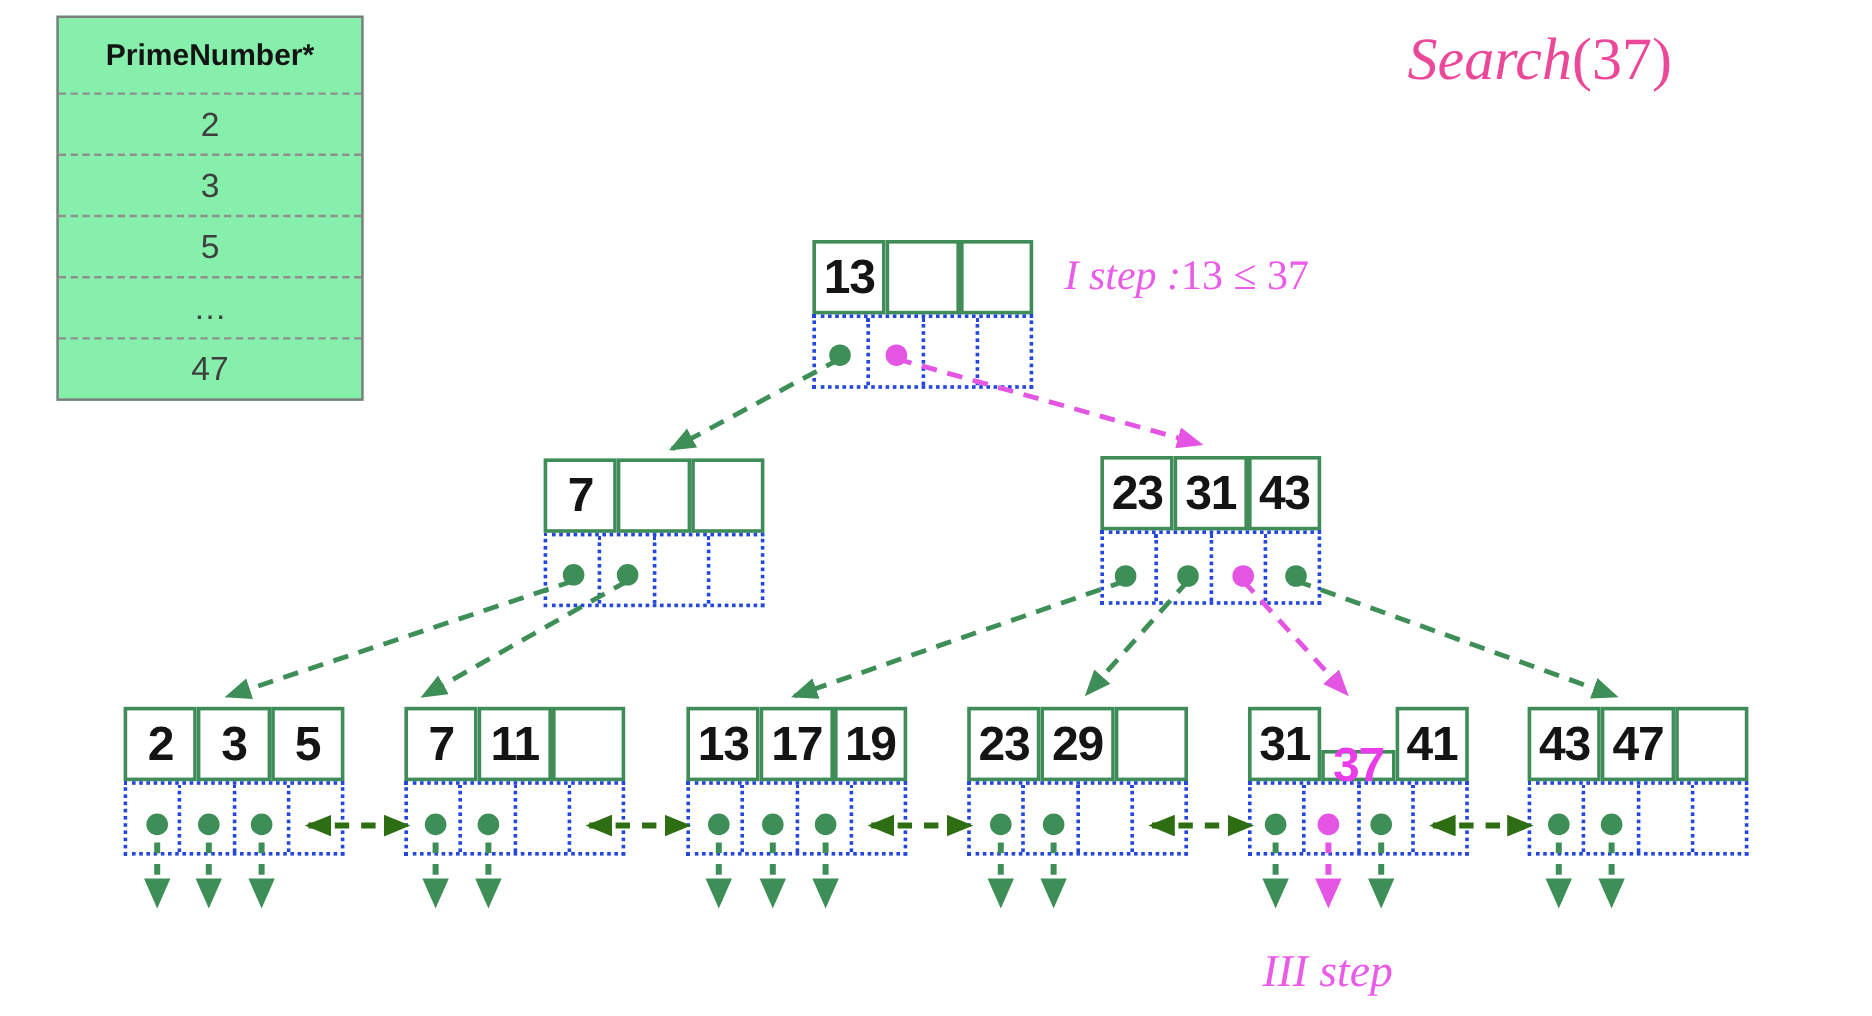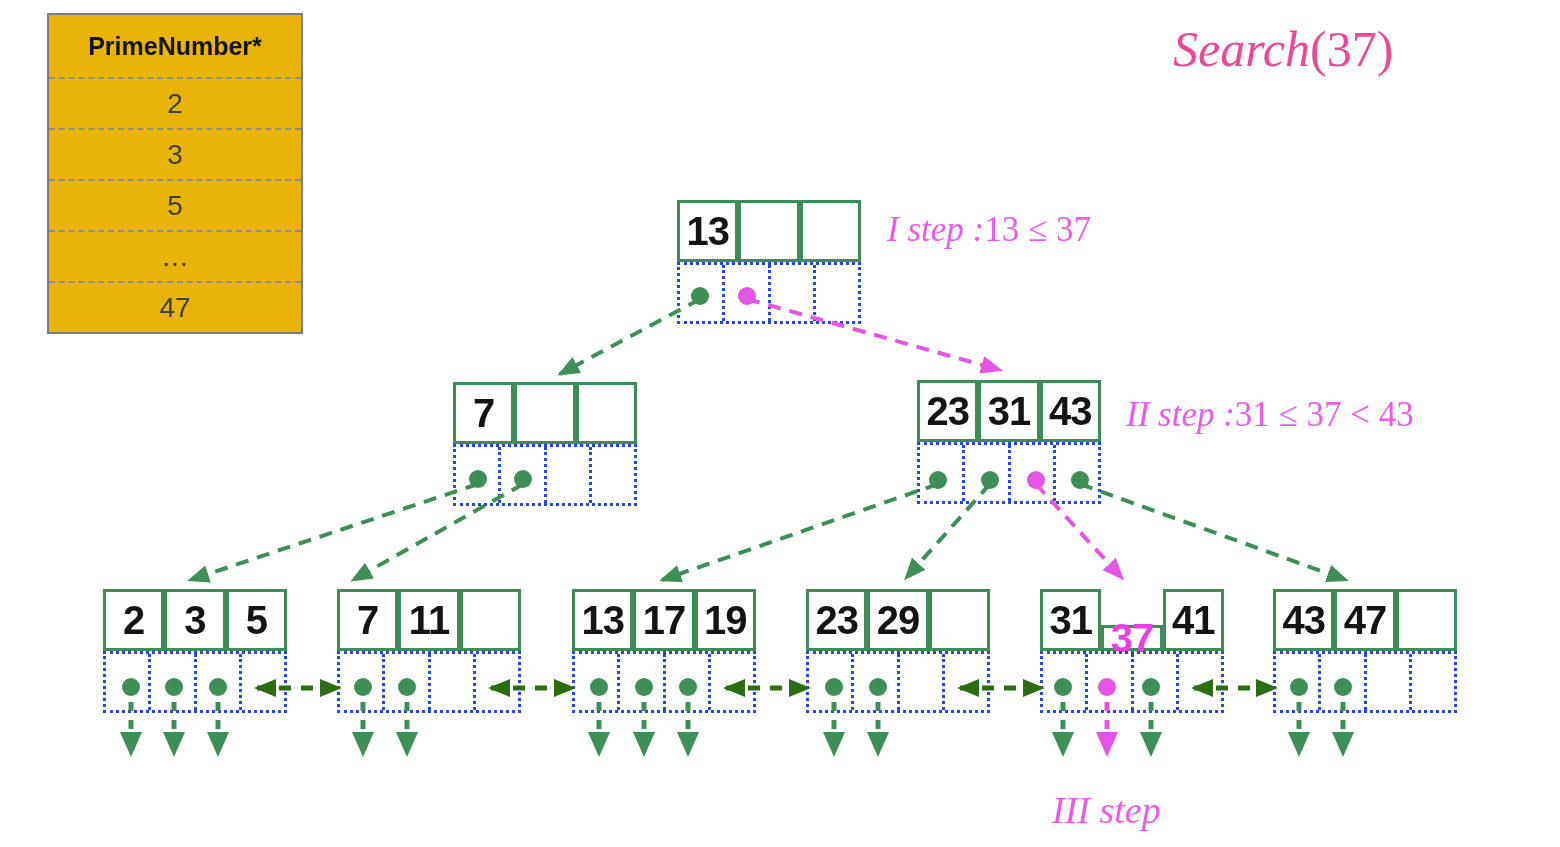--- a/index.html
+++ b/index.html
@@ -1,20 +1,20 @@
 <!DOCTYPE html>
 <html><head>
 <meta charset="utf-8">
 <style>
   html,body{margin:0;padding:0;background:#ffffff;}
   #stage{position:relative;width:1560px;height:847px;background:#ffffff;overflow:hidden;
          font-family:"Liberation Sans",sans-serif;}
 
   
-  .rel-table{position:absolute;left:47px;top:13px;width:256px;background:#eab308;
+  .rel-table{position:absolute;left:47px;top:13px;width:256px;background:#86efac;
              border:2px solid #7d7d7d;box-sizing:border-box;}
   .rel-header{height:62px;display:flex;align-items:center;justify-content:center;
               font-weight:700;font-size:25px;color:#141414;
               border-bottom:2px dashed #8f8f8f;}
   .rel-row{height:49px;display:flex;align-items:center;justify-content:center;
            font-size:28px;color:#3f3f3f;border-bottom:2px dashed #8f8f8f;}
   .rel-row:last-child{border-bottom:none;}
 
   
   .search-title{position:absolute;left:1173px;top:20px;font-family:"Liberation Serif",serif;
@@ -161,23 +161,20 @@
   </div>
   <div class="ptrrow" style="left:1273px;top:651px;width:184px;height:62px">
     <div class="pcell"></div>
       <div class="pcell"></div>
       <div class="pcell"></div>
       <div class="pcell"></div>
   </div>
 
   <div class="step-note" style="left:887px;top:210px">
     <span class="lbl">I step :</span><span class="expr">13 ≤ 37</span>
-  </div>
-  <div class="step-note" style="left:1126px;top:395px">
-    <span class="lbl">II step :</span><span class="expr">31 ≤ 37 &lt; 43</span>
   </div>
   <div class="step-note" style="left:1052px;top:788px;font-size:38px">
     <span class="lbl">III step</span>
   </div>
 
   <svg id="overlay" width="1560" height="847" viewBox="0 0 1560 847">
     <defs>
       <marker id="hg" orient="auto-start-reverse" markerUnits="userSpaceOnUse" markerWidth="24" markerHeight="20" refX="19" refY="9">
         <path d="M0,0 L22,9 L0,18 z" fill="#3e8e57"></path>
       </marker>

